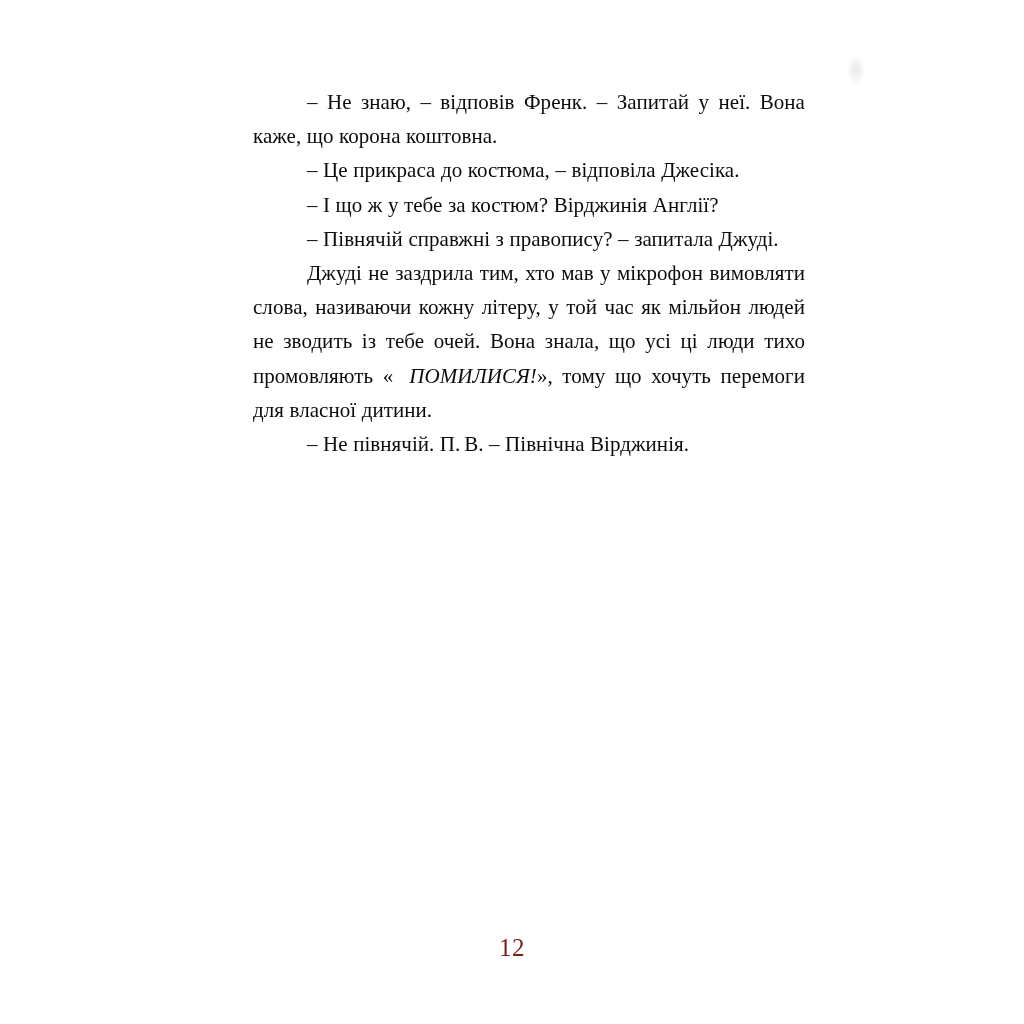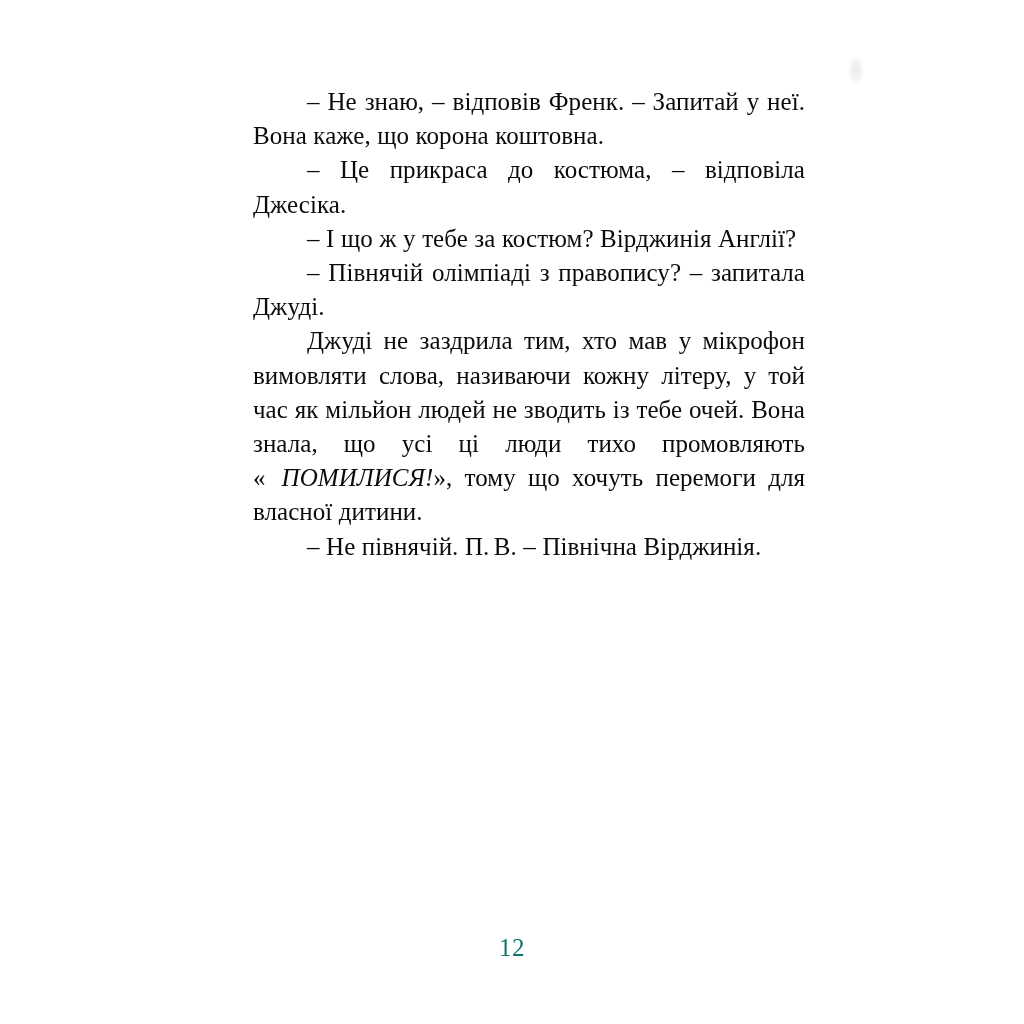--- a/index.html
+++ b/index.html
@@ -35,21 +35,21 @@
     pointer-events: none;
   }
 
   #text-block {
     position: absolute;
     left: 253px;
     top: 85px;
     width: 552px;
     text-align: justify;
     text-align-last: left;
-    font-size: 25px;
+    font-size: 21px;
     line-height: 34.2px;
     letter-spacing: 0.05px;
     word-spacing: 0.2px;
     hyphens: manual;
   }
 
   #text-block p {
     margin: 0;
     text-indent: 54px;
     text-align: justify;
@@ -77,21 +77,21 @@
 
   #page-number {
     position: absolute;
     left: 0;
     top: 932px;
     width: 1024px;
     text-align: center;
     font-family: "Liberation Serif", "DejaVu Serif", serif;
     font-size: 25px;
     line-height: 32px;
-    color: #0f766e;
+    color: #7f1d1d;
     letter-spacing: 0.5px;
   }
 </style>
 </head>
 <body>
 
 <div id="page">
 
   <div id="scan-artifact"></div>
 
@@ -99,21 +99,21 @@
 
     <p class="p-dont-know">– Не знаю, – відповів Френк. – Запитай у неї. Вона каже, що корона коштовна.</p>
 
 
 
     <p class="p-jewel">– Це прикраса до костюма, – відповіла Джесіка.</p>
 
     <p class="p-costume">– І що ж у тебе за костюм? Вірджинія Англії?</p>
 
 
-    <p class="p-rooster">– Півнячій олімпіаді з правопису? – запитала Джуді.</p>
+    <p class="p-rooster">– Півнячій справжні з правопису? – запитала Джуді.</p>
 
     <p class="p-envy"><span>Джуді не заздрила тим, хто мав у мікрофон вимовляти слова, називаючи кожну літеру, у той час як мільйон людей не зводить із тебе очей. Вона знала, що усі ці люди тихо промовляють «</span><span class="em-shout">ПОМИЛИСЯ!</span><span>», тому що хочуть перемоги для власної дитини.</span></p>
 
     <p class="p-virginia"><span>– Не півнячій. П.</span><span class="thin-sp"></span><span>В.</span>&nbsp;<span>– Північна Вірджинія.</span></p>
 
   </div>
 
   <div id="page-number">12</div>
 
 </div>

